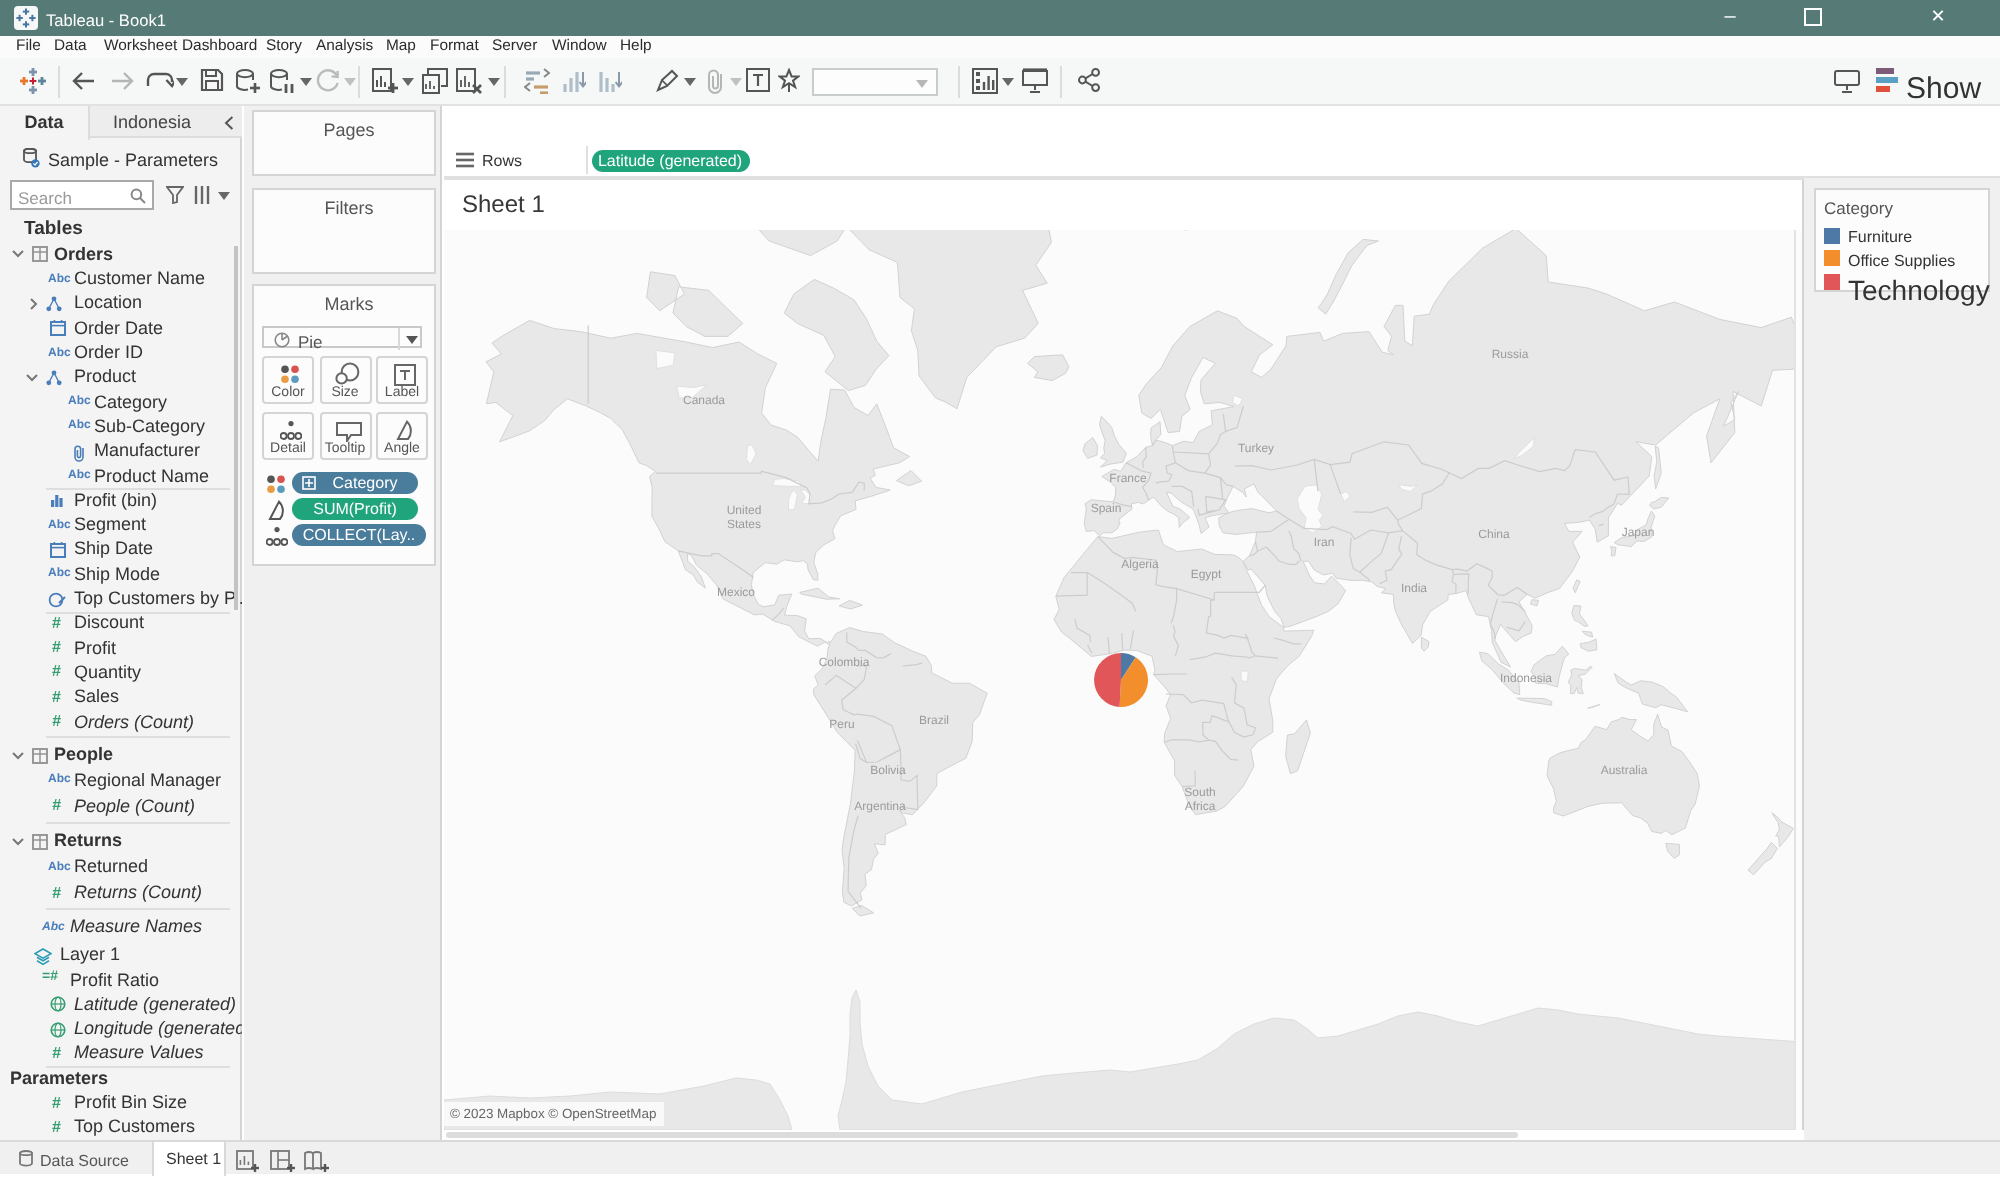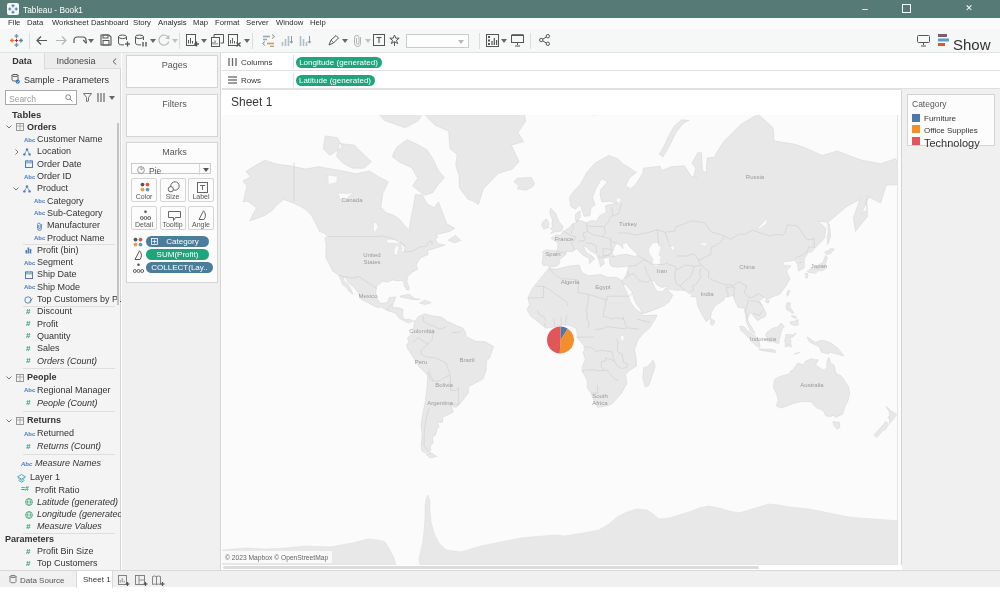--- a/index.html
+++ b/index.html
@@ -623,32 +623,20 @@
 <div class="pill bluepill" style="left:146px;top:236px;width:63px;">
   <svg style="position:absolute;left:5px;top:2px" width="7" height="7" viewBox="0 0 7 7">
       <rect x="0.5" y="0.5" width="6" height="6" fill="none" stroke="#fff" stroke-width="0.8"></rect>
       <path d="M3.5,1.5 L3.5,5.5 M1.5,3.5 L5.5,3.5" stroke="#fff" stroke-width="0.8"></path>
     </svg>
   <span style="margin-left:10px">Category</span></div>
 <div class="pill greenpill" style="left:146px;top:249px;width:63px;">SUM(Profit)</div>
 <div class="pill bluepill" style="left:146px;top:262px;width:67px;">COLLECT(Lay..</div>
 
 <div id="shelves">
- <div class="shelfrow" style="top:0;height:18px">
-   <svg class="abs" style="left:6px;top:5px" width="9" height="8" viewBox="0 0 9 8">
-        <g stroke="#666" stroke-width="1.3">
-          <line x1="1" y1="0" x2="1" y2="8"></line>
-          <line x1="4.5" y1="0" x2="4.5" y2="8"></line>
-          <line x1="8" y1="0" x2="8" y2="8"></line>
-        </g>
-      </svg>
-   <div class="shelflabel" style="left:19px">Columns</div>
-   <div class="abs" style="left:71px;top:2px;width:1px;height:14px;background:#e0e0e0"></div>
-   <div class="pill greenpill" style="left:73.5px;top:3.5px;width:86px;">Longitude (generated)</div>
- </div>
  <div class="shelfrow" style="top:18px;height:18px">
    <svg class="abs" style="left:6px;top:5px" width="9" height="8" viewBox="0 0 9 8">
         <g stroke="#666" stroke-width="1.3">
           <line x1="0" y1="1" x2="9" y2="1"></line>
           <line x1="0" y1="4" x2="9" y2="4"></line>
           <line x1="0" y1="7" x2="9" y2="7"></line>
         </g>
       </svg>
    <div class="shelflabel" style="left:19px">Rows</div>
    <div class="abs" style="left:71px;top:2px;width:1px;height:14px;background:#e0e0e0"></div>
@@ -701,21 +689,21 @@
 <div class="abs" style="left:901px;top:89px;width:1px;height:476px;background:#d4d4d4"></div>
 <div class="abs" style="left:222px;top:88.5px;width:779px;height:1px;background:#e0e0e0"></div>
 <div id="rightpane">
  <div class="abs" style="left:5px;top:4.5px;width:88px;height:52.5px;background:#fcfcfc;border:1px solid #d4d4d4">
    <div style="position:absolute;left:4px;top:4px;font-size:8.5px;color:#555">Category</div>
    <div style="position:absolute;left:3.5px;top:19px;width:8px;height:8px;background:#4e79a7"></div>
    <div style="position:absolute;left:16px;top:19.5px;font-size:8px;color:#333">Furniture</div>
    <div style="position:absolute;left:3.5px;top:30.5px;width:8px;height:8px;background:#f28e2b"></div>
    <div style="position:absolute;left:16px;top:31px;font-size:8px;color:#333">Office Supplies</div>
    <div style="position:absolute;left:3.5px;top:42px;width:8px;height:8px;background:#e15759"></div>
-   <div style="position:absolute;left:16px;top:42.5px;font-size:11px;color:#333">Technology</div>
+   <div style="position:absolute;left:16px;top:42.5px;font-size:14px;color:#333">Technology</div>
  </div>
 </div>
 
 <div id="tabbar">
  <svg class="abs" style="left:9px;top:4px" width="8" height="9" viewBox="0 0 8 9">
       <path d="M1,1.6 a3,1 0 0 1 6,0 l0,5.2 a3,1 0 0 1 -6,0 Z" fill="none" stroke="#777" stroke-width="0.9"></path>
       <ellipse cx="4" cy="1.6" rx="3" ry="1" fill="none" stroke="#777" stroke-width="0.9"></ellipse>
     </svg>
  <div class="abs" style="left:20px;top:4.5px;font-size:8px;color:#555;white-space:nowrap">Data Source</div>
  <div class="abs" style="left:76px;top:0px;width:37px;height:17px;background:#fff;border-left:1px solid #d9d9d9;border-right:1px solid #d9d9d9">

